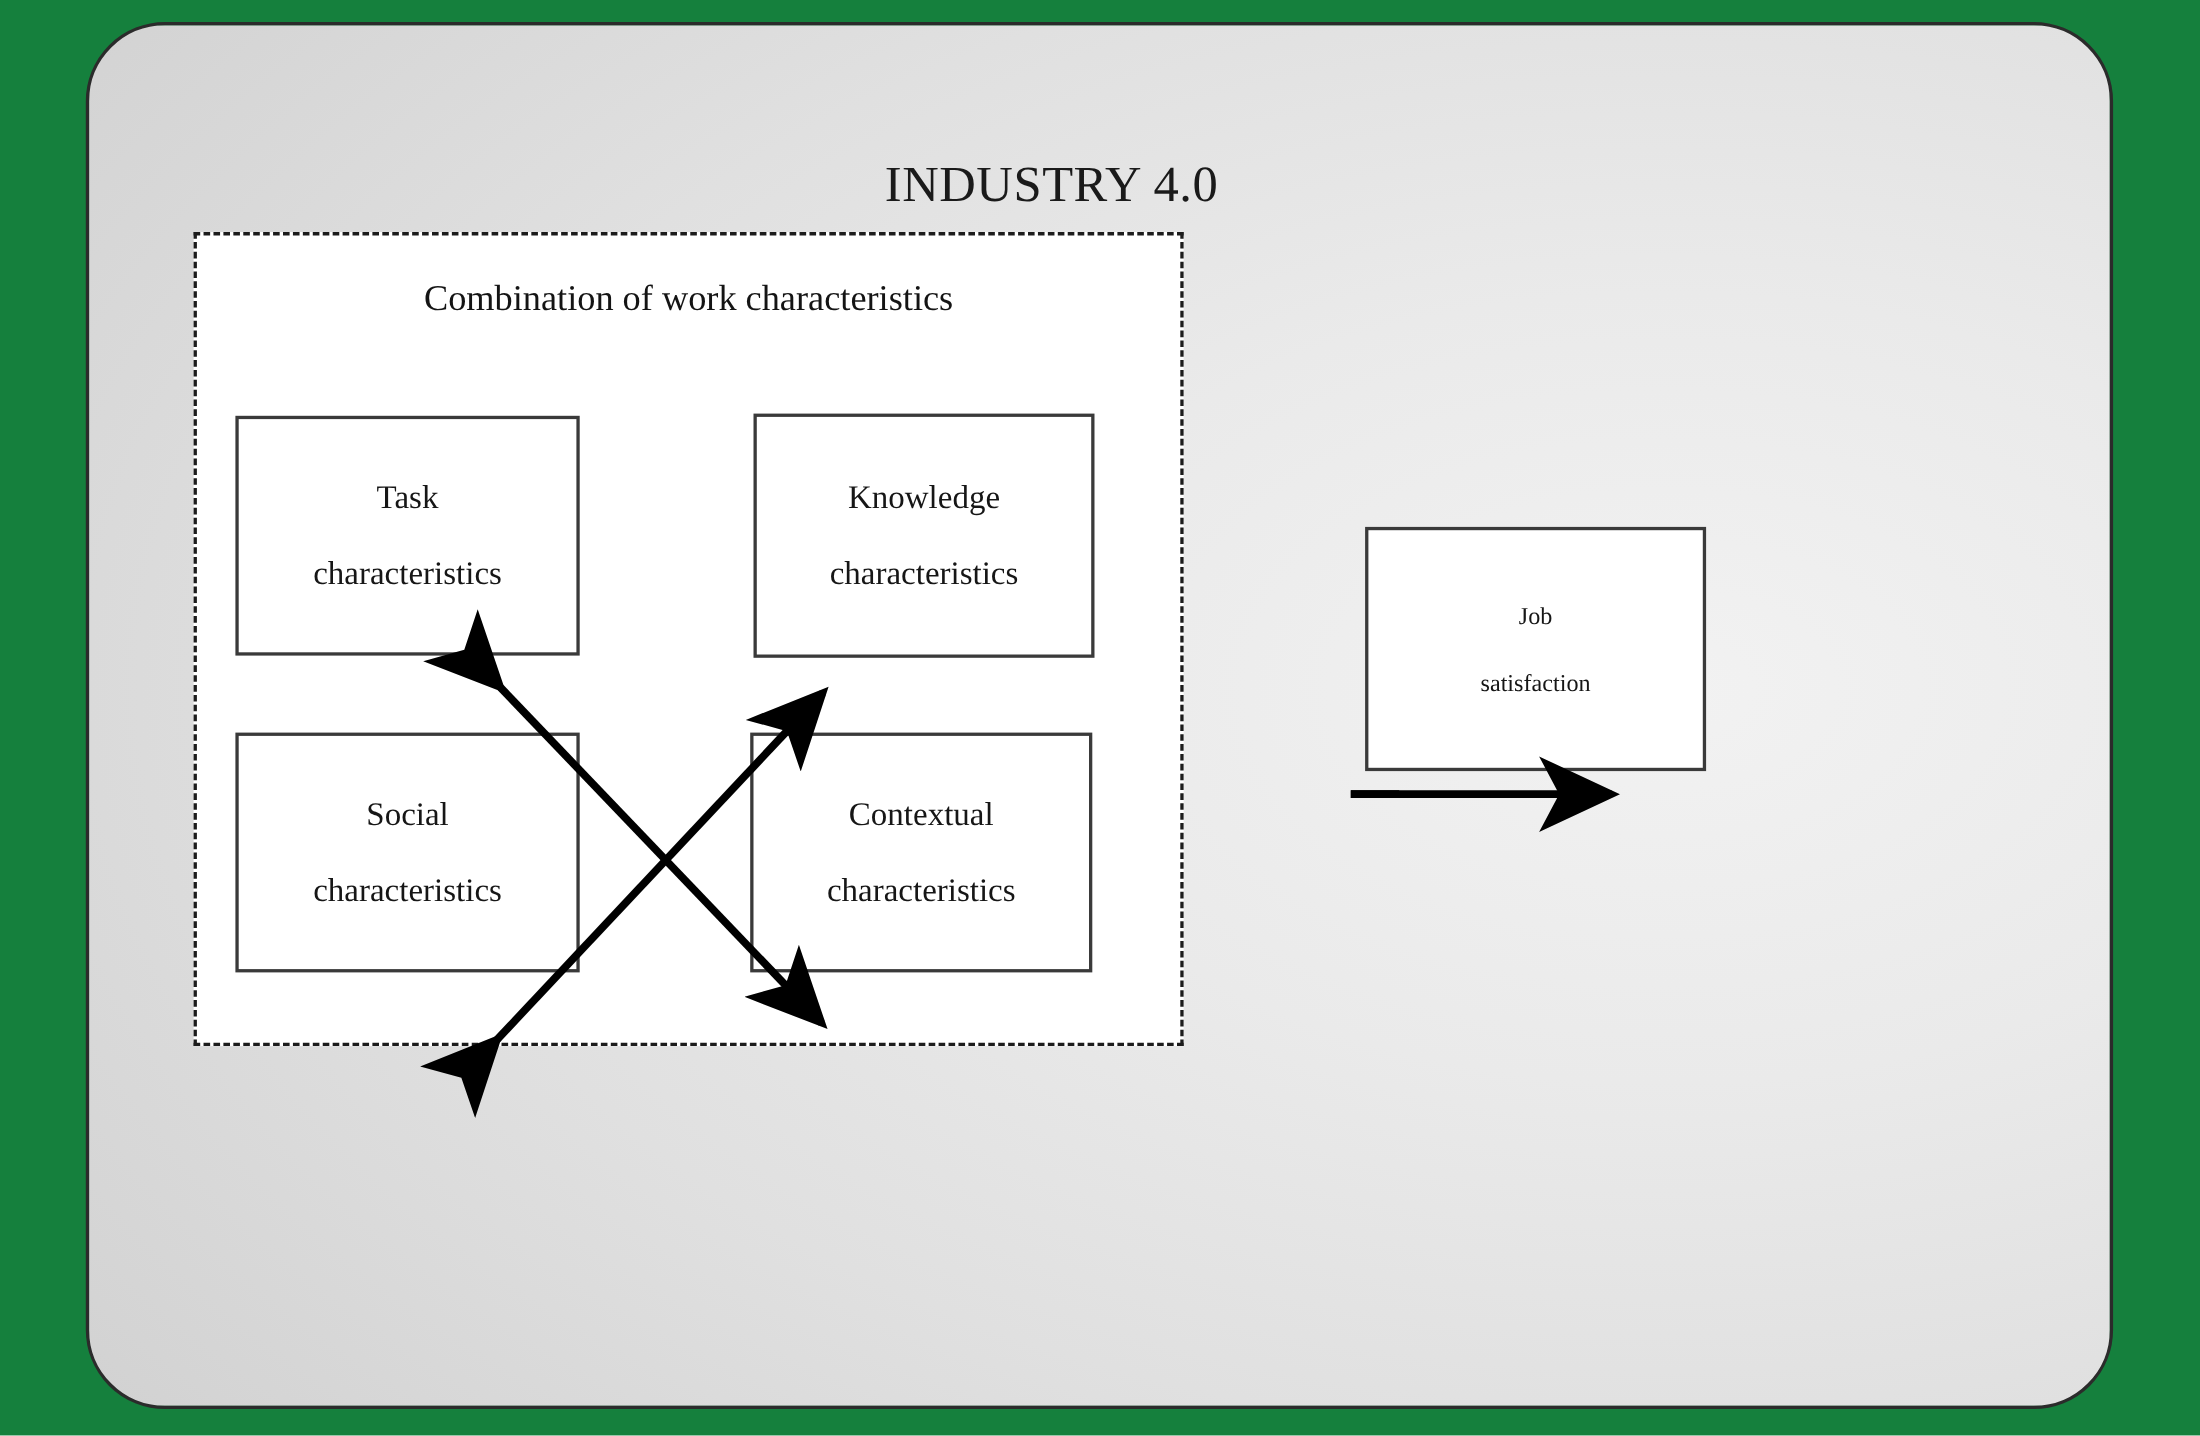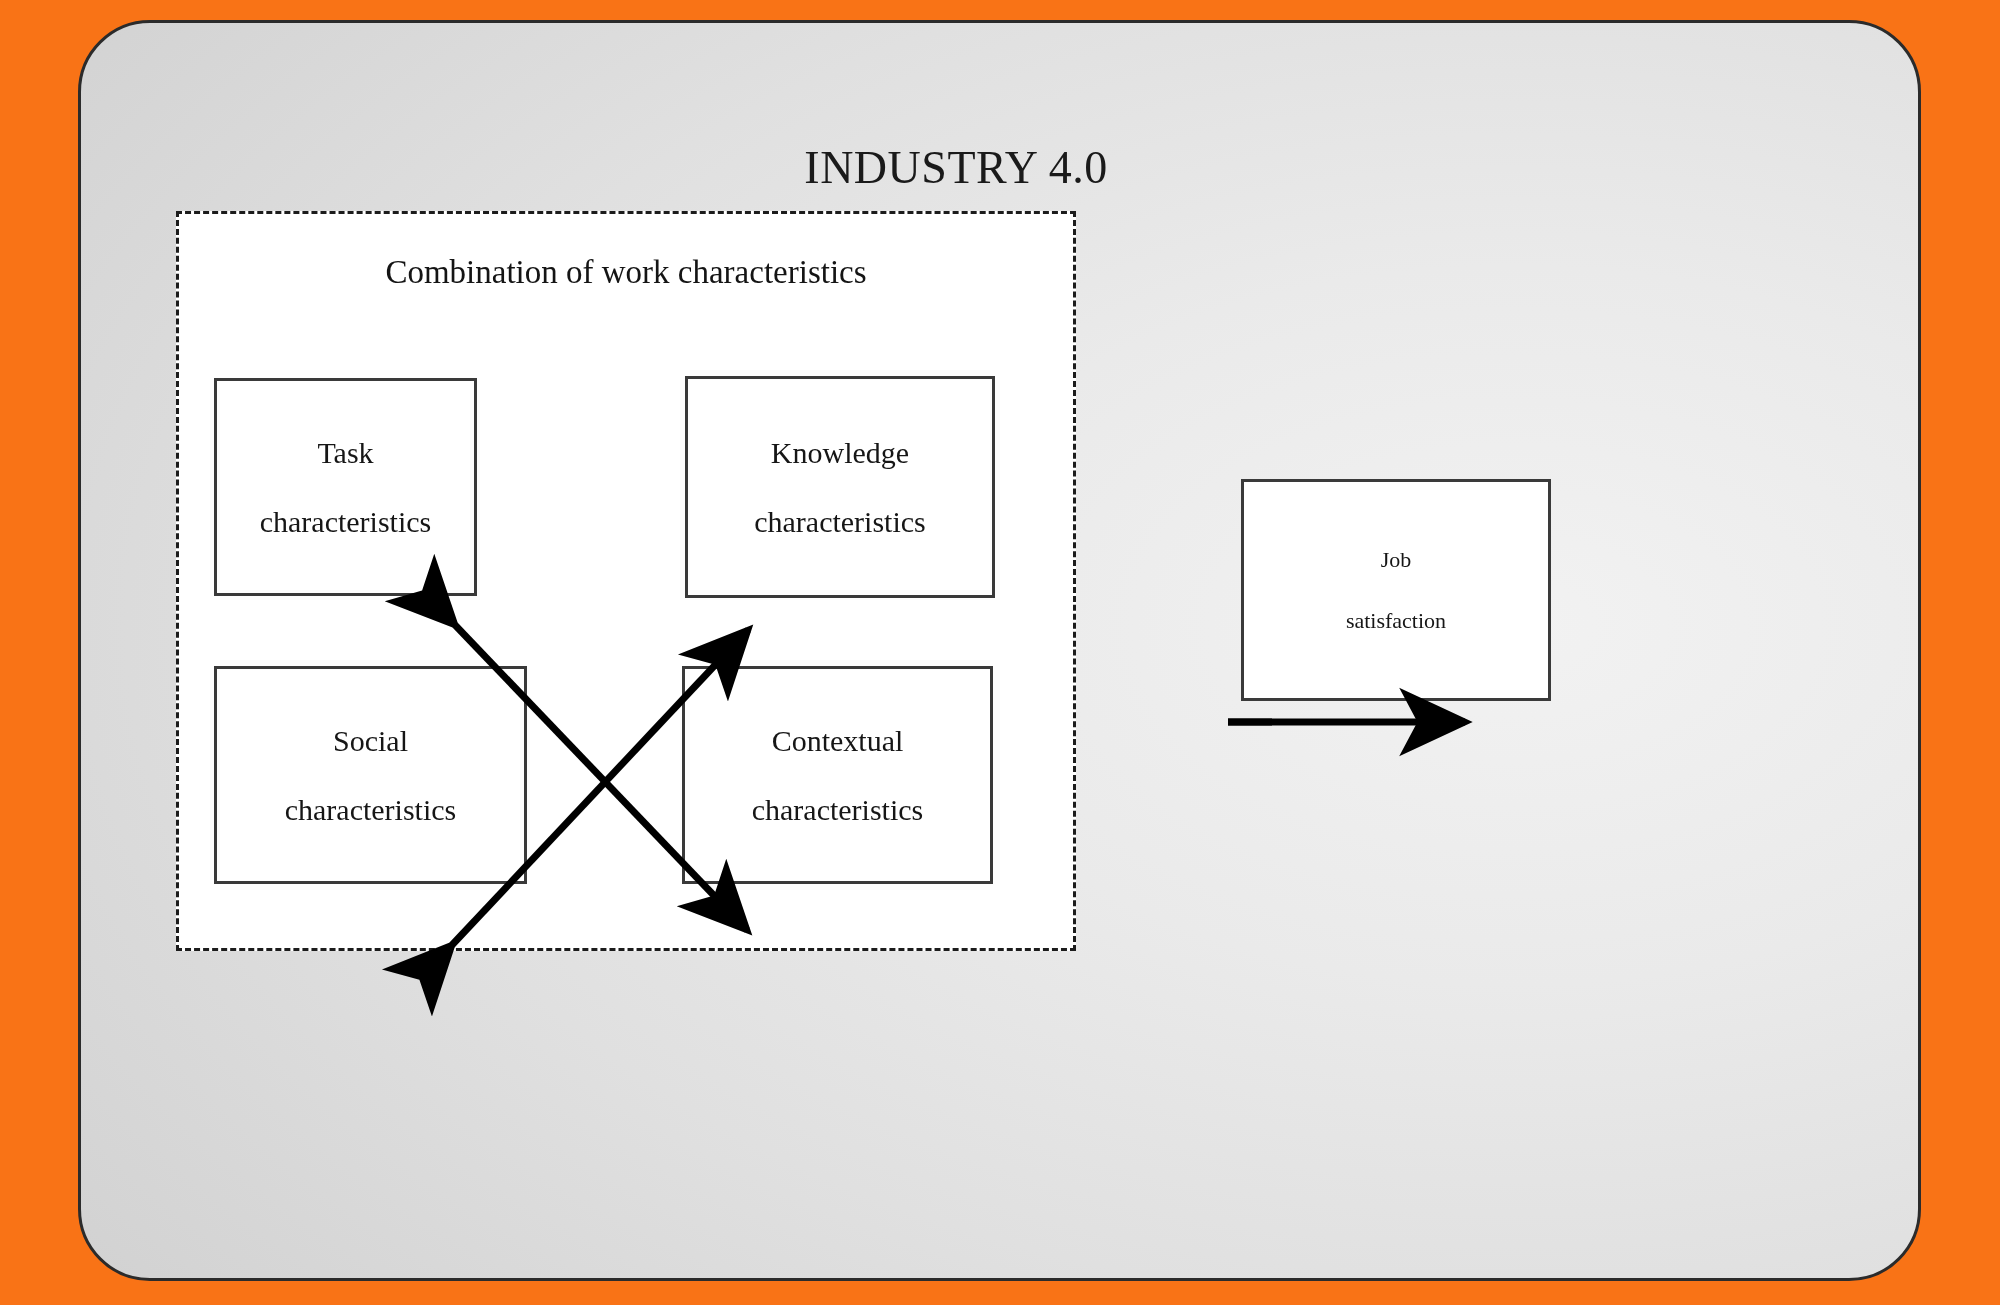--- a/index.html
+++ b/index.html
@@ -4,21 +4,21 @@
 <style>
   html, body {
     margin: 0;
     padding: 0;
     background: #ffffff;
   }
   #canvas {
     position: relative;
     width: 2000px;
     height: 1305px;
-    background: #f97316;
+    background: #15803d;
     overflow: hidden;
     font-family: "Liberation Serif", "DejaVu Serif", serif;
   }
 
   
   .outer-frame {
     position: absolute;
     left: 78px;
     top: 20px;
     width: 1843px;
@@ -80,21 +80,21 @@
     flex-direction: column;
     align-items: center;
     justify-content: center;
     color: #161616;
     font-size: 30px;
     line-height: 1.05;
   }
   .char-box .line1 { margin-bottom: 38px; }
   .char-box .line2 { }
 
-  .box-task      { left: 133px; top: 355px; width: 263px; height: 218px; }
+  .box-task      { left: 133px; top: 355px; width: 313px; height: 218px; }
   .box-knowledge { left: 604px; top: 353px; width: 310px; height: 222px; }
   .box-social    { left: 133px; top: 643px; width: 313px; height: 218px; }
   .box-contextual{ left: 601px; top: 643px; width: 311px; height: 218px; }
 
   .box-job {
     position: absolute;
     left: 1160px;
     top: 456px;
     width: 310px;
     height: 222px;

